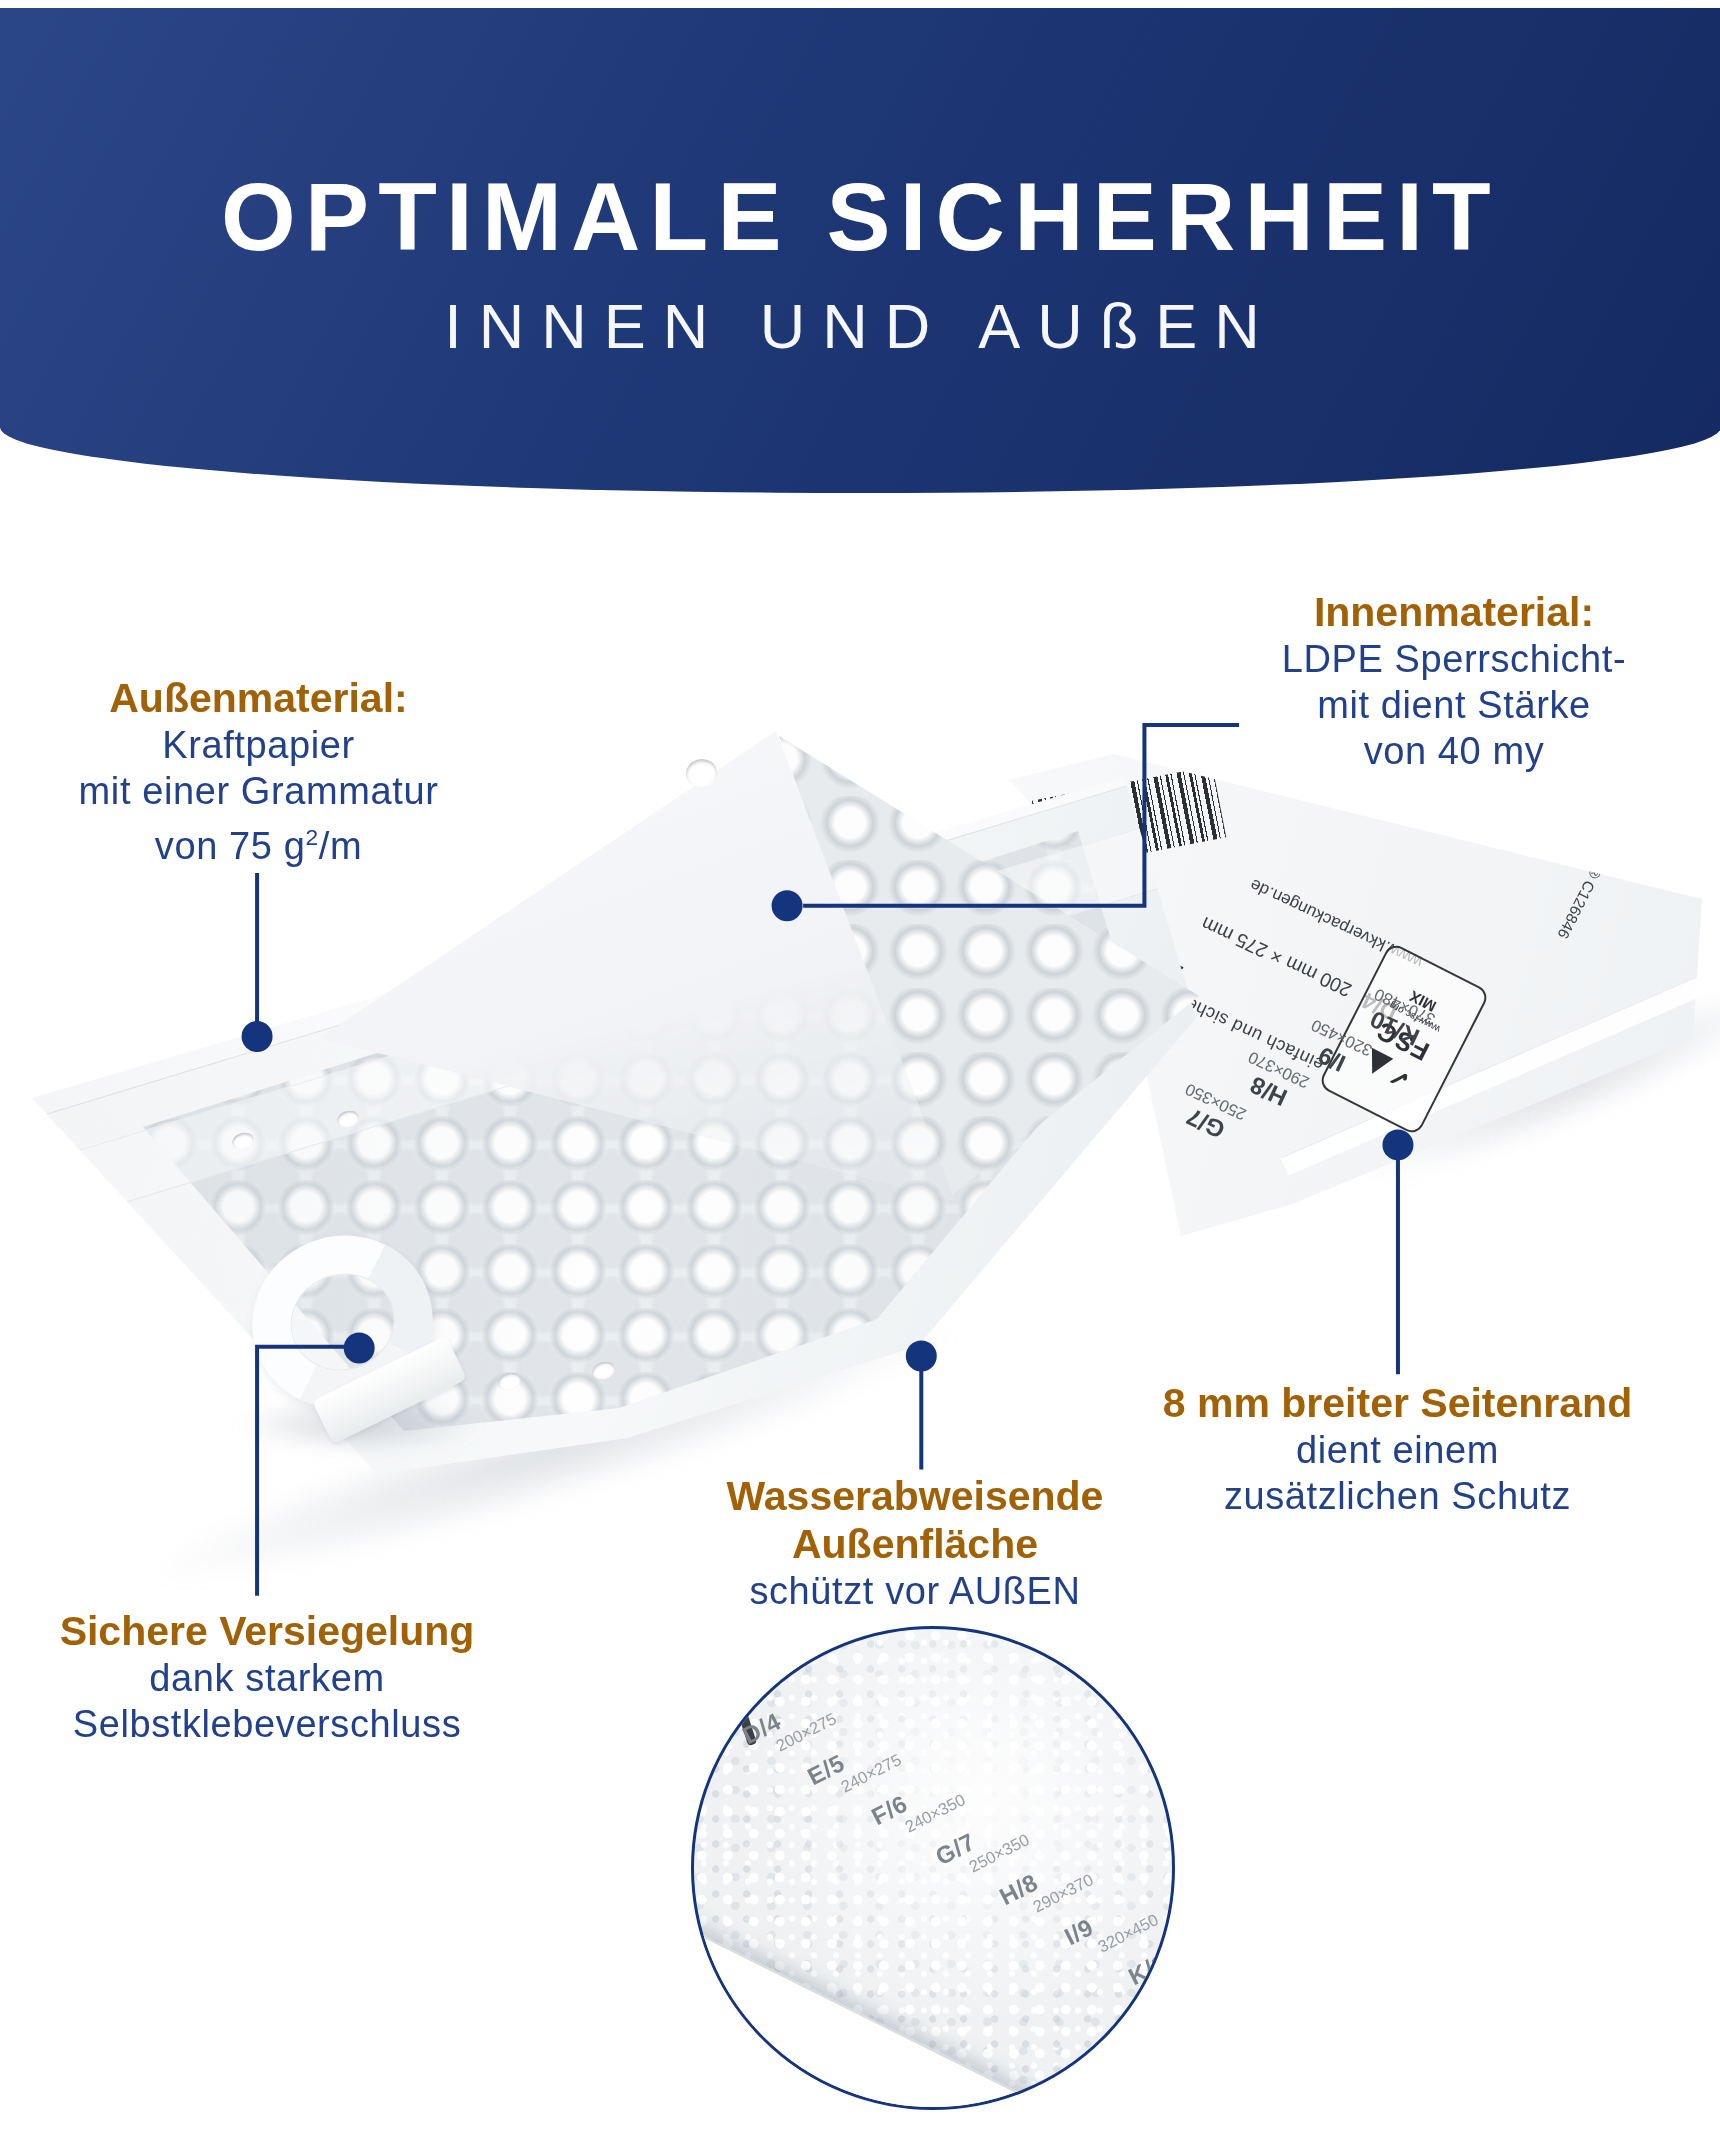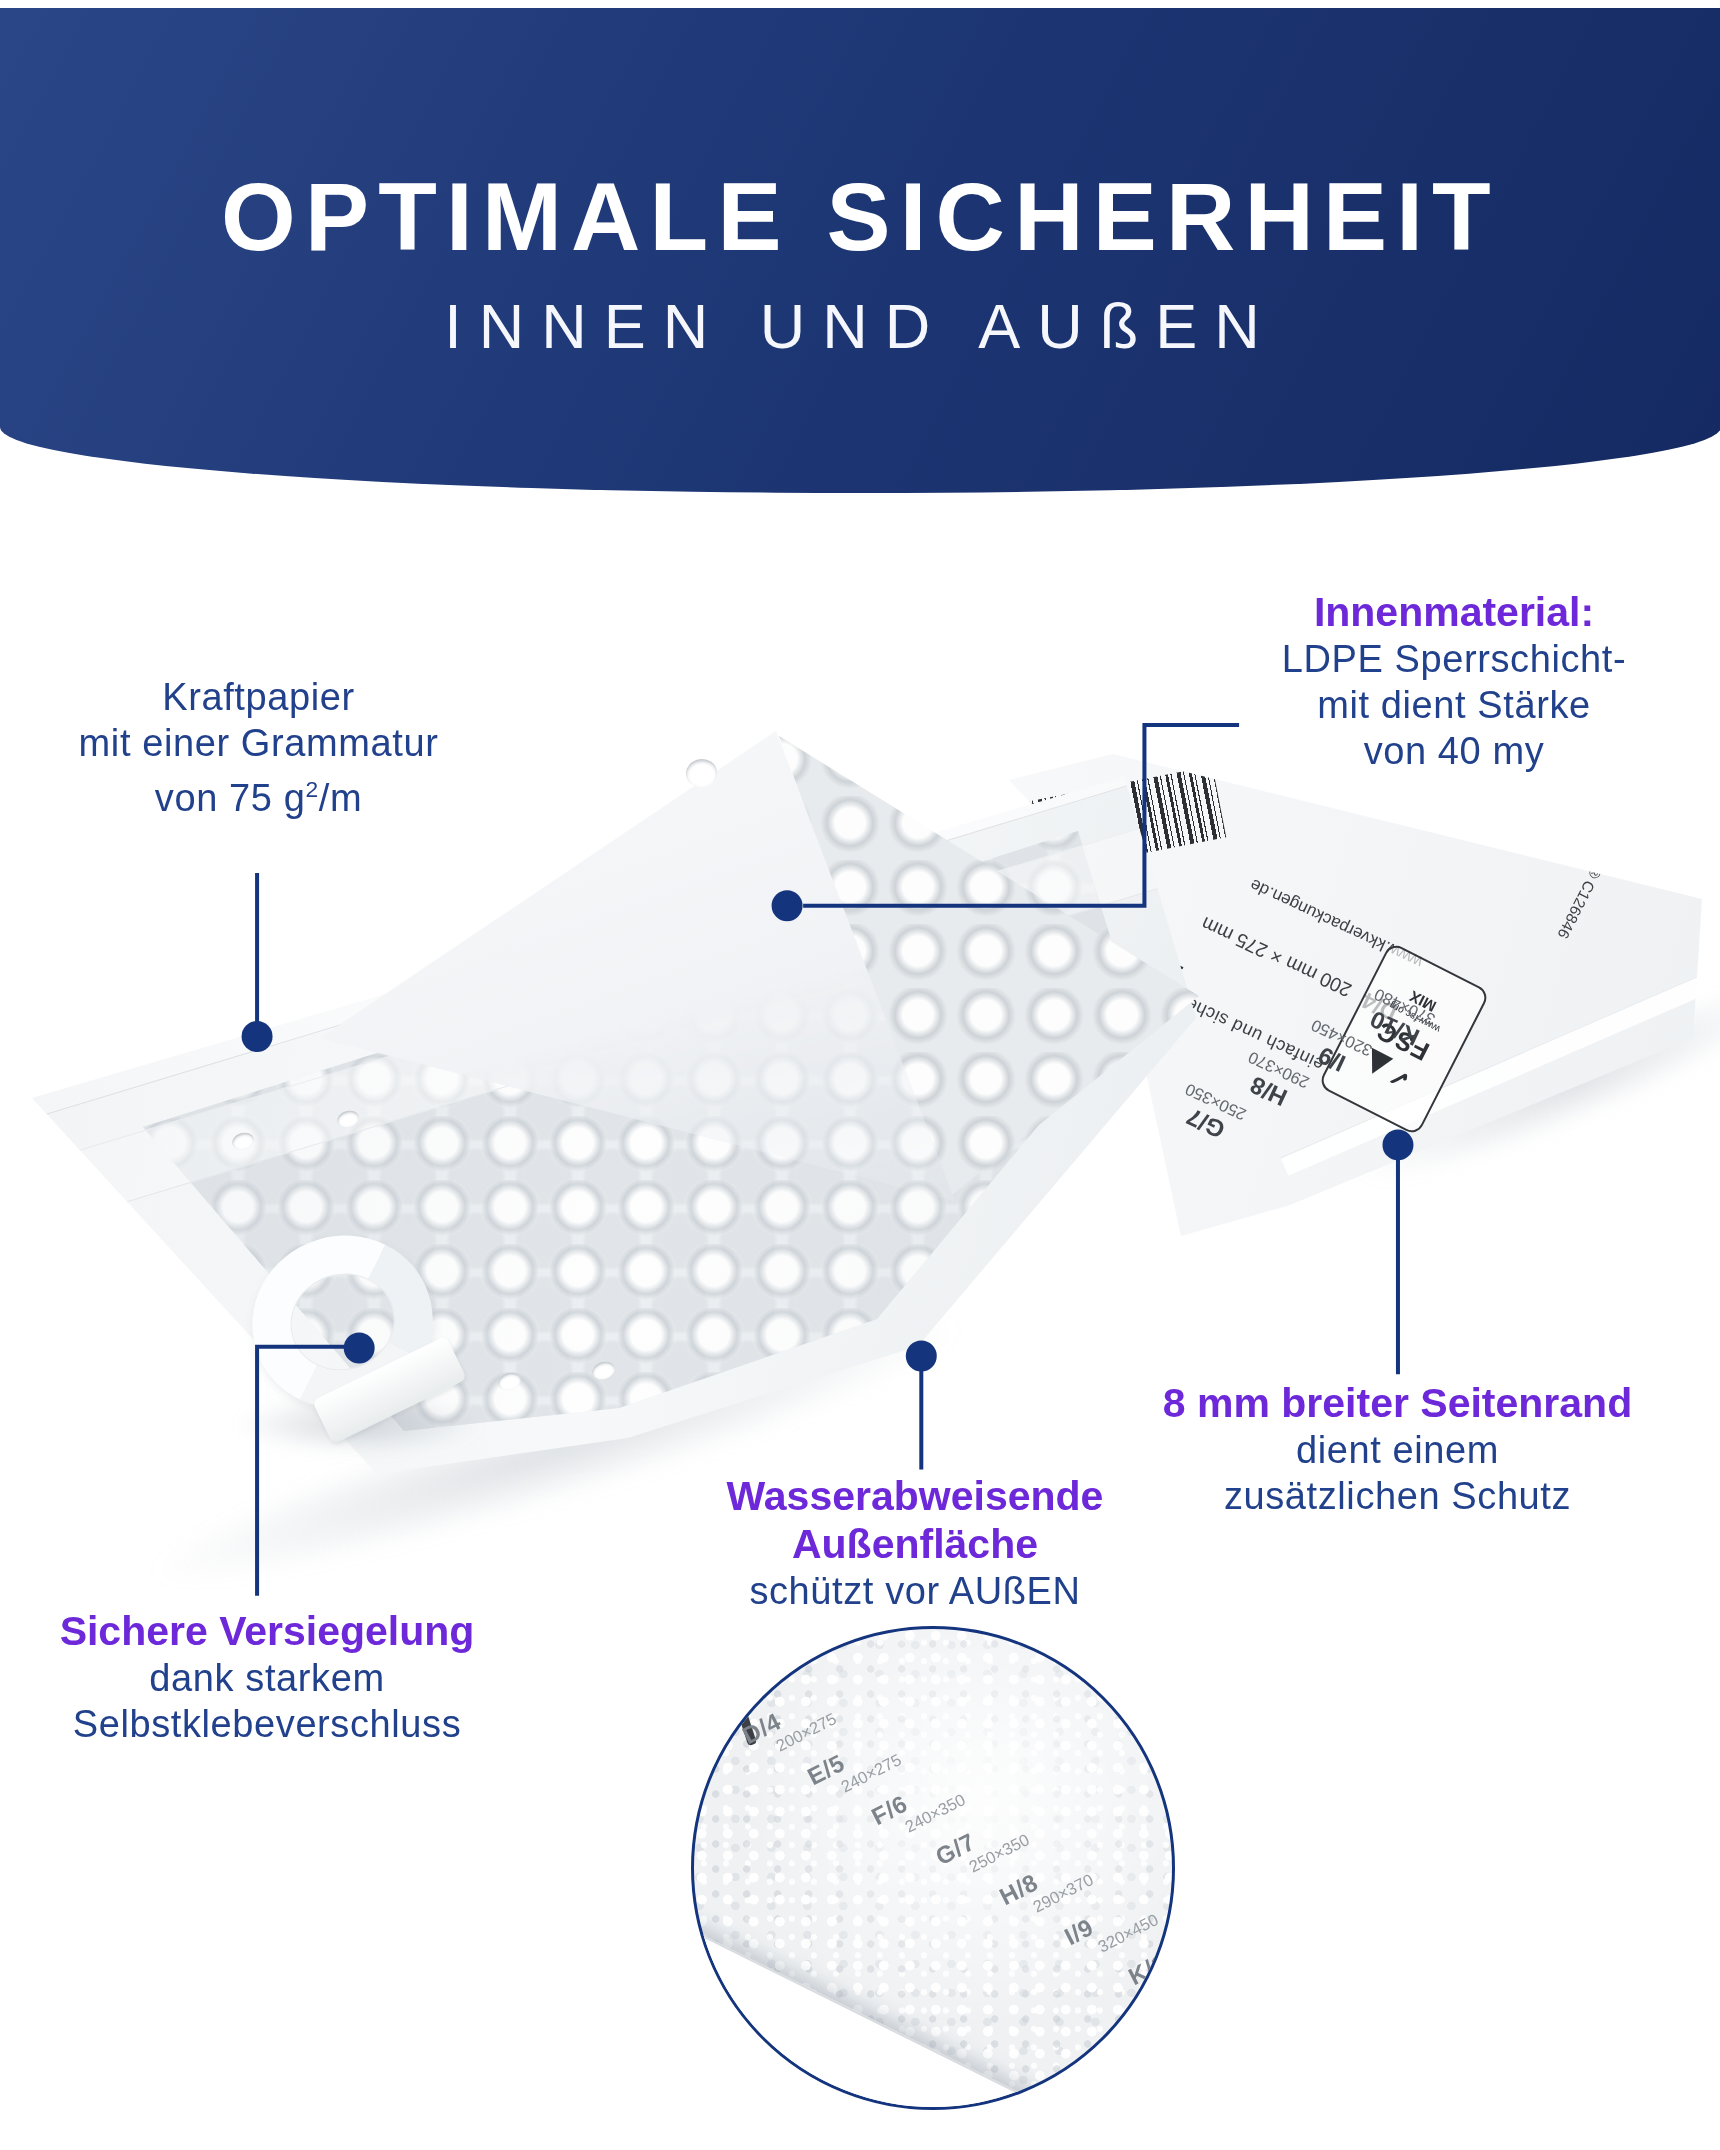--- a/index.html
+++ b/index.html
@@ -18,21 +18,21 @@
     letter-spacing:9.2px; white-space:nowrap;
   }
   .banner-subtitle {
     position:absolute; left:0; top:282px; width:100%;
     text-align:center; color:#f5f7fc; font-size:63px; font-weight:400;
     letter-spacing:17px; white-space:nowrap;
   }
 
   
   .note { position:absolute; text-align:center; color:#22418c; }
-  .note .h { font-weight:700; color:#6d28d9; font-size:41px; line-height:48px; }
+  .note .h { font-weight:700; color:#a16207; font-size:41px; line-height:48px; }
   .note .t { font-weight:400; font-size:38px; line-height:46px; letter-spacing:0.6px; }
   sup { font-size:60%; vertical-align:super; }
 
   .note-innen   { left:1196px; top:580px; width:516px; }
   .note-aussen  { left:32px;   top:666px; width:453px; }
   .note-seiten  { left:1115px; top:1371px; width:565px; }
   .note-wasser  { left:677px; top:1464px; width:476px; }
   .note-versieg { left:26px;   top:1599px; width:482px; }
 
   
@@ -300,20 +300,21 @@
   </svg>
 
   <div class="note note-innen">
     <div class="h">Innenmaterial:</div>
     <div class="t">LDPE Sperrschicht-</div>
     <div class="t">mit dient Stärke</div>
     <div class="t">von 40 my</div>
   </div>
 
   <div class="note note-aussen">
+    <div class="h">Außenmaterial:</div>
     <div class="t">Kraftpapier</div>
     <div class="t">mit einer Grammatur</div>
     <div class="t"><span>von 75 g</span><sup>2</sup><span>/m</span></div>
   </div>
 
   <div class="note note-seiten">
     <div class="h">8 mm breiter Seitenrand</div>
     <div class="t">dient einem</div>
     <div class="t">zusätzlichen Schutz</div>
   </div>

